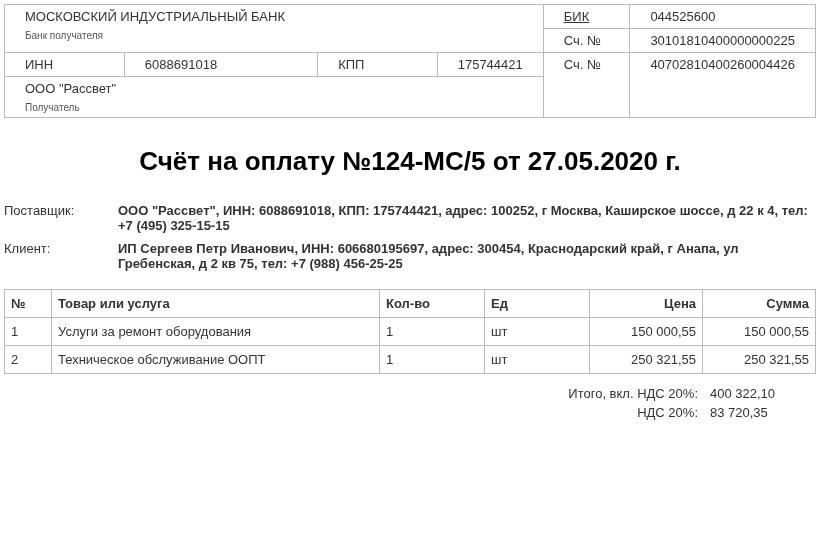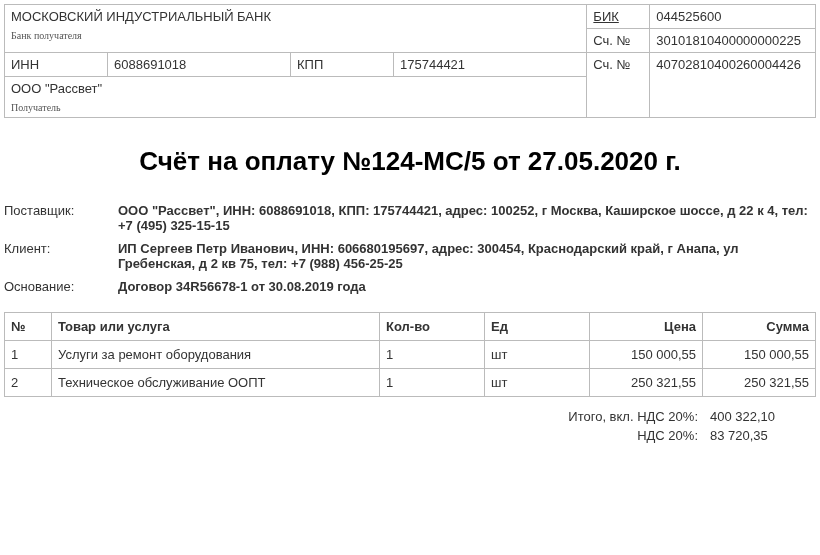--- a/index.html
+++ b/index.html
@@ -10,29 +10,28 @@
     color: #333;
     background: #fff;
     width: 812px;
   }
   table {
     border-collapse: collapse;
     width: 100%;
   }
   .bank-block td {
     border: 1px solid #bbb;
-    padding: 4px 6px;
+    padding: 4px 20px;
     vertical-align: top;
     font-size: 13px;
   }
   .small-label {
     font-size: 10px;
     color: #555;
     margin-top: 6px;
-    font-family: Liberation Serif, serif;
   }
   .bank-name {
     font-size: 13px;
   }
   h1.invoice-title {
     text-align: center;
     font-size: 26px;
     font-weight: bold;
     margin: 28px 0 22px 0;
     color: #000000;
@@ -114,24 +113,20 @@
 <table class="parties">
   <tbody>
       <tr>
     <td class="label">Поставщик:</td>
     <td class="value">ООО "Рассвет", ИНН: 6088691018, КПП: 175744421, адрес: 100252, г Москва, Каширское шоссе, д 22 к 4, тел: +7 (495) 325-15-15</td>
   </tr>
   <tr>
     <td class="label">Клиент:</td>
     <td class="value">ИП Сергеев Петр Иванович, ИНН: 606680195697, адрес: 300454, Краснодарский край, г Анапа, ул Гребенская, д 2 кв 75, тел: +7 (988) 456-25-25</td>
   </tr>
-  <tr>
-    <td class="label">Основание:</td>
-    <td class="value">Договор 34R56678-1 от 30.08.2019 года</td>
-  </tr>
 </tbody>
   </table>
 
 <div style="height:14px;"></div>
 
 <table class="items">
   <thead>
     <tr>
       <th class="num">№</th>
       <th>Товар или услуга</th>

